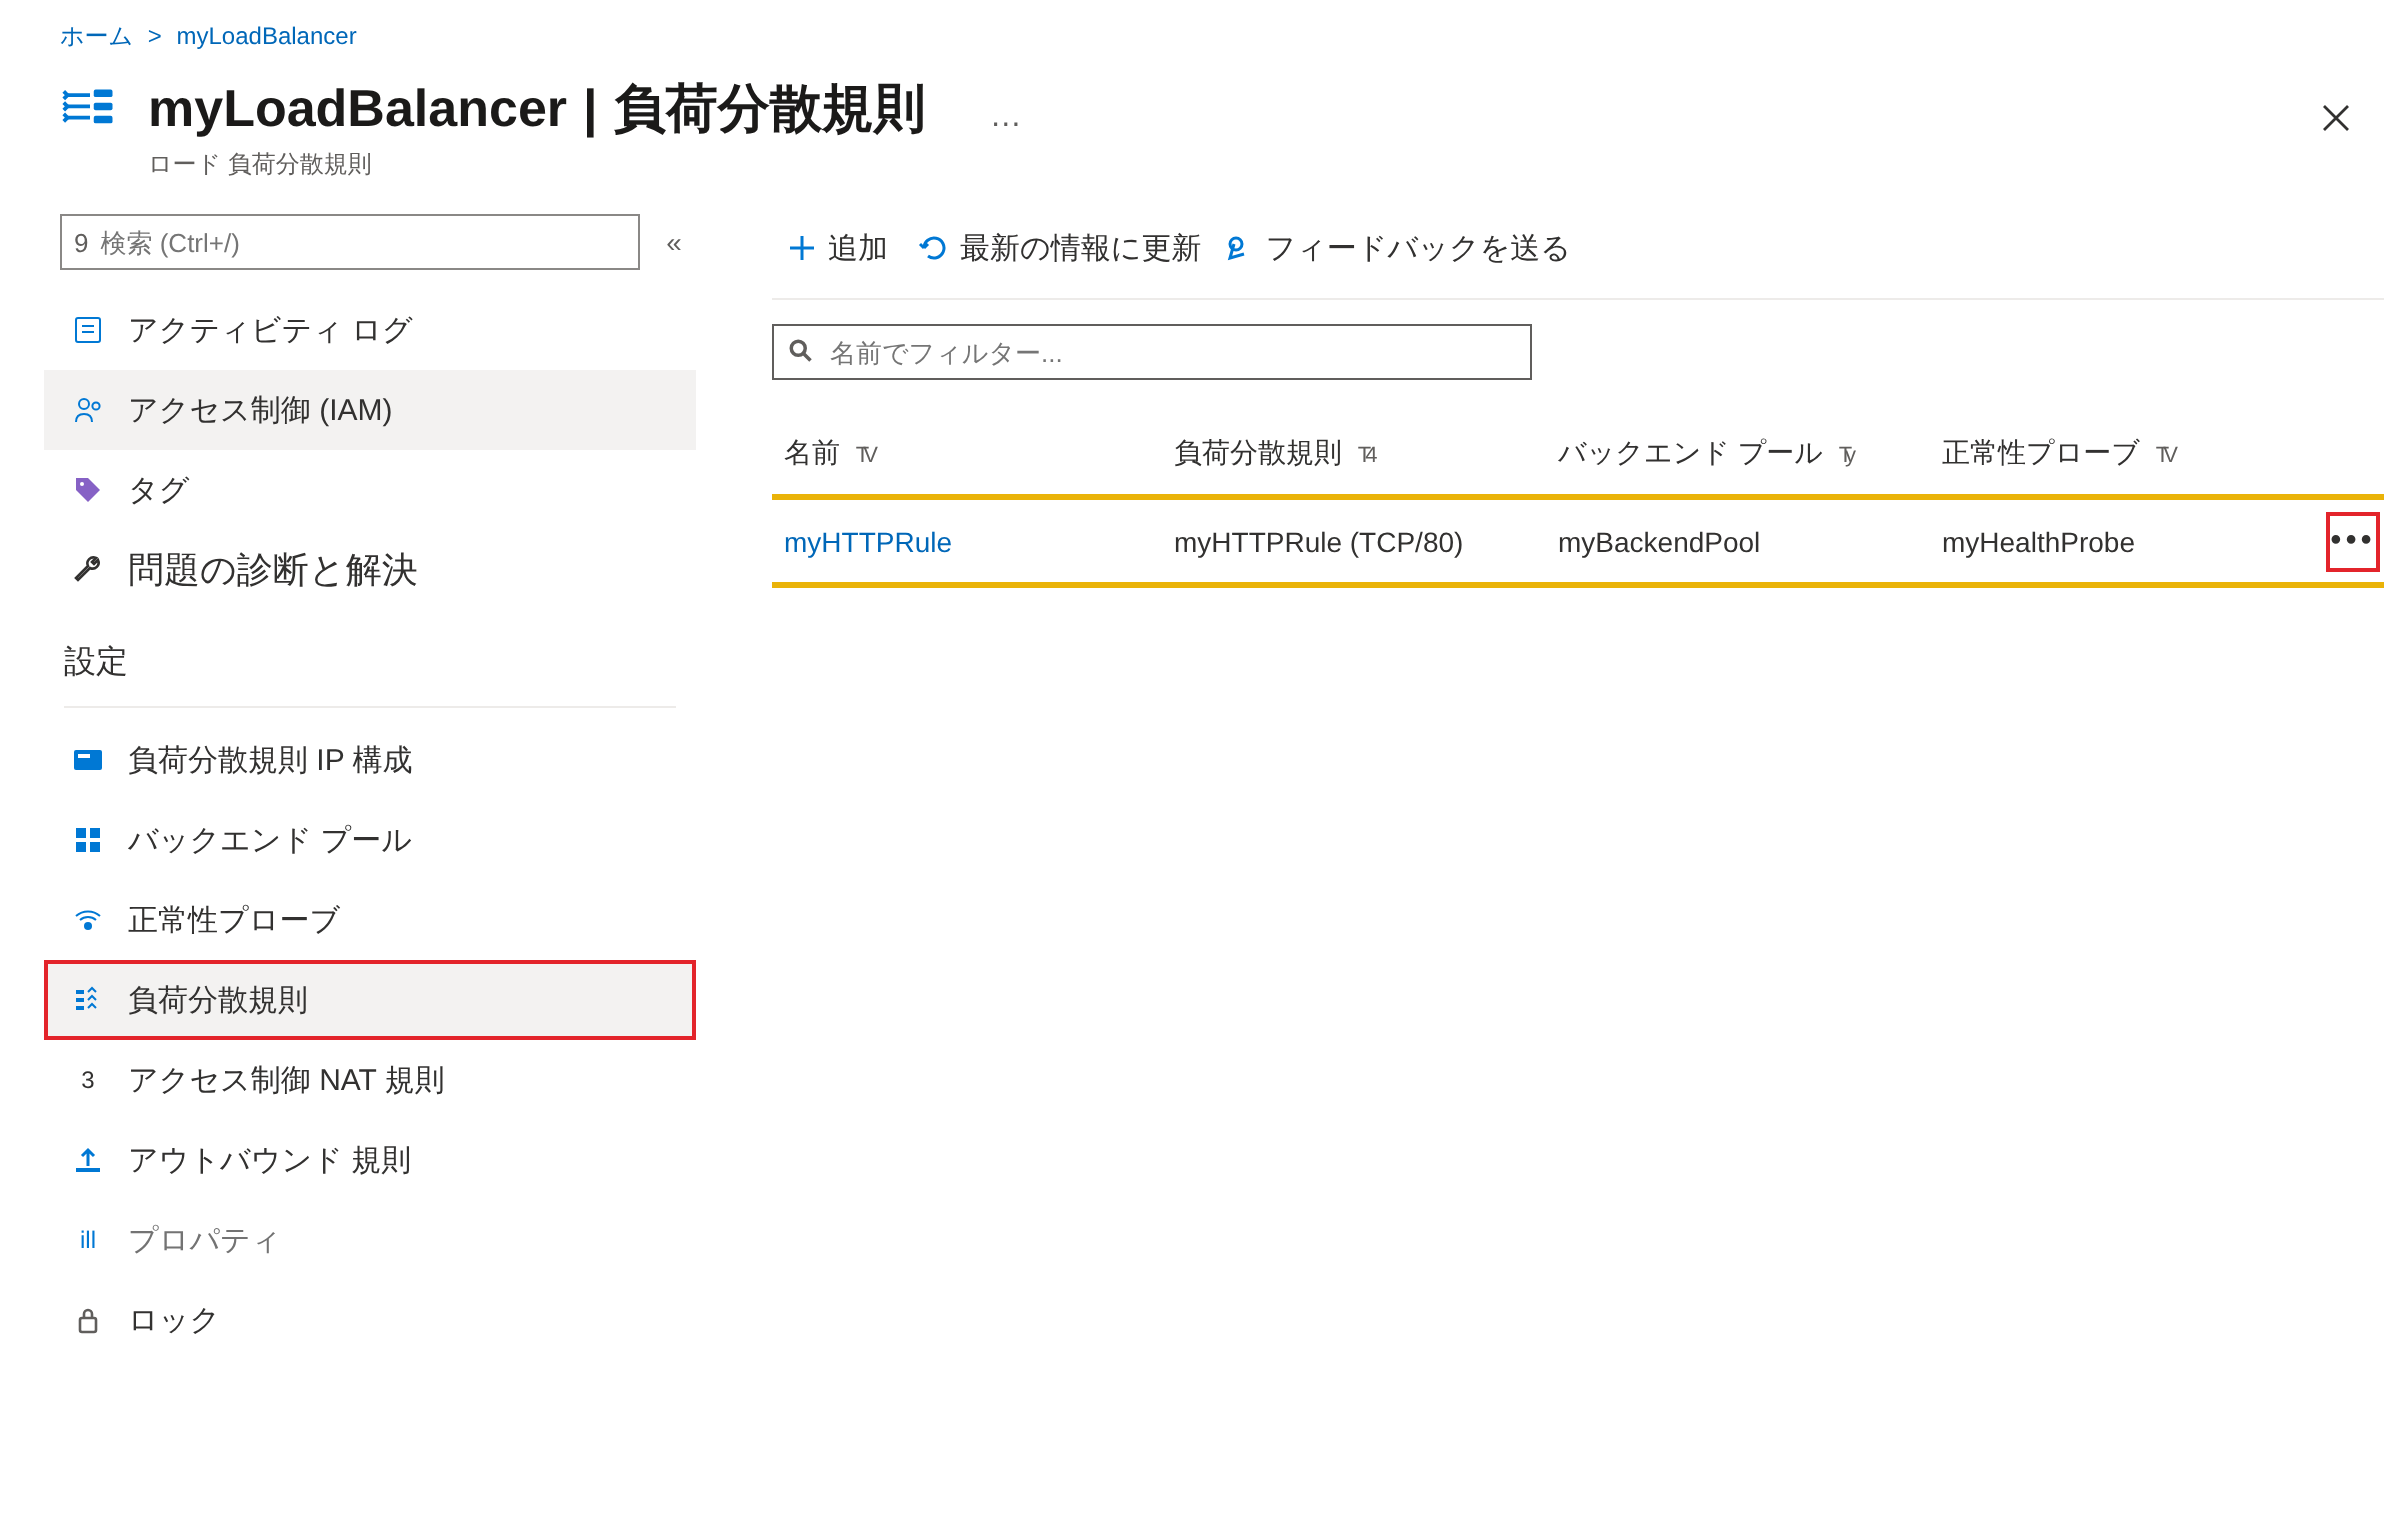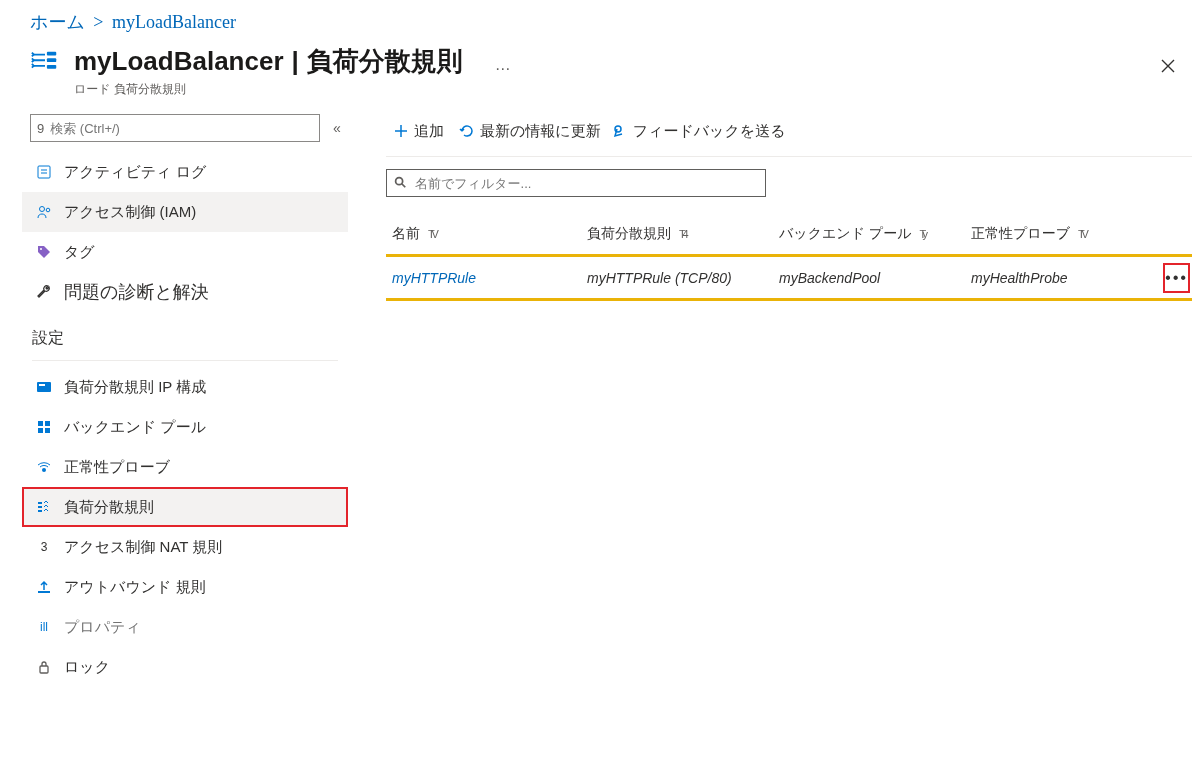--- a/index.html
+++ b/index.html
@@ -15,22 +15,21 @@
   a { color: #0067b8; text-decoration: none; }
 
   
   .page {
     border-left: 4px solid #ffffff; 
     padding-left: 6px;
     position: relative;
   }
   .breadcrumb {
     padding: 10px 20px 4px 20px;
-    font-size: 18px;
-    font-family: Liberation Serif, serif;
+    font-size: 12px;
   }
   .breadcrumb .sep { color: #0067b8; padding: 0 4px; }
 
   .blade-header {
     display: flex;
     align-items: flex-start;
     padding: 6px 20px 14px 20px;
     position: relative;
   }
   .blade-header .res-icon {
@@ -170,21 +169,21 @@
     border:none; outline:none; flex:1; font-size: 13px;
   }
 
   .table { margin-top: 16px; width: 100%; }
   .thead, .trow {
     display:flex; align-items:center;
     height: 44px;
     border-bottom: 3px solid #eab308;
   }
   .thead { color: #323130; font-size: 14px; }
-  .trow { font-size: 14px; font-style: italic; }
+  .trow { font-size: 14px; }
   .col { padding: 0 6px; overflow:hidden; text-overflow: ellipsis; white-space: nowrap; }
   .col.name  { width: 195px; }
   .col.rule  { width: 192px; }
   .col.pool  { width: 192px; }
   .col.probe { width: 192px; }
   .col.actions { flex:1; display:flex; justify-content:flex-end; padding-right: 2px;}
   .sort-arrows { font-size: 11px; color:#605e5c; margin-left:4px; letter-spacing:-3px;}
 
   .row-link { color:#0067b8; }
   .more-btn {

